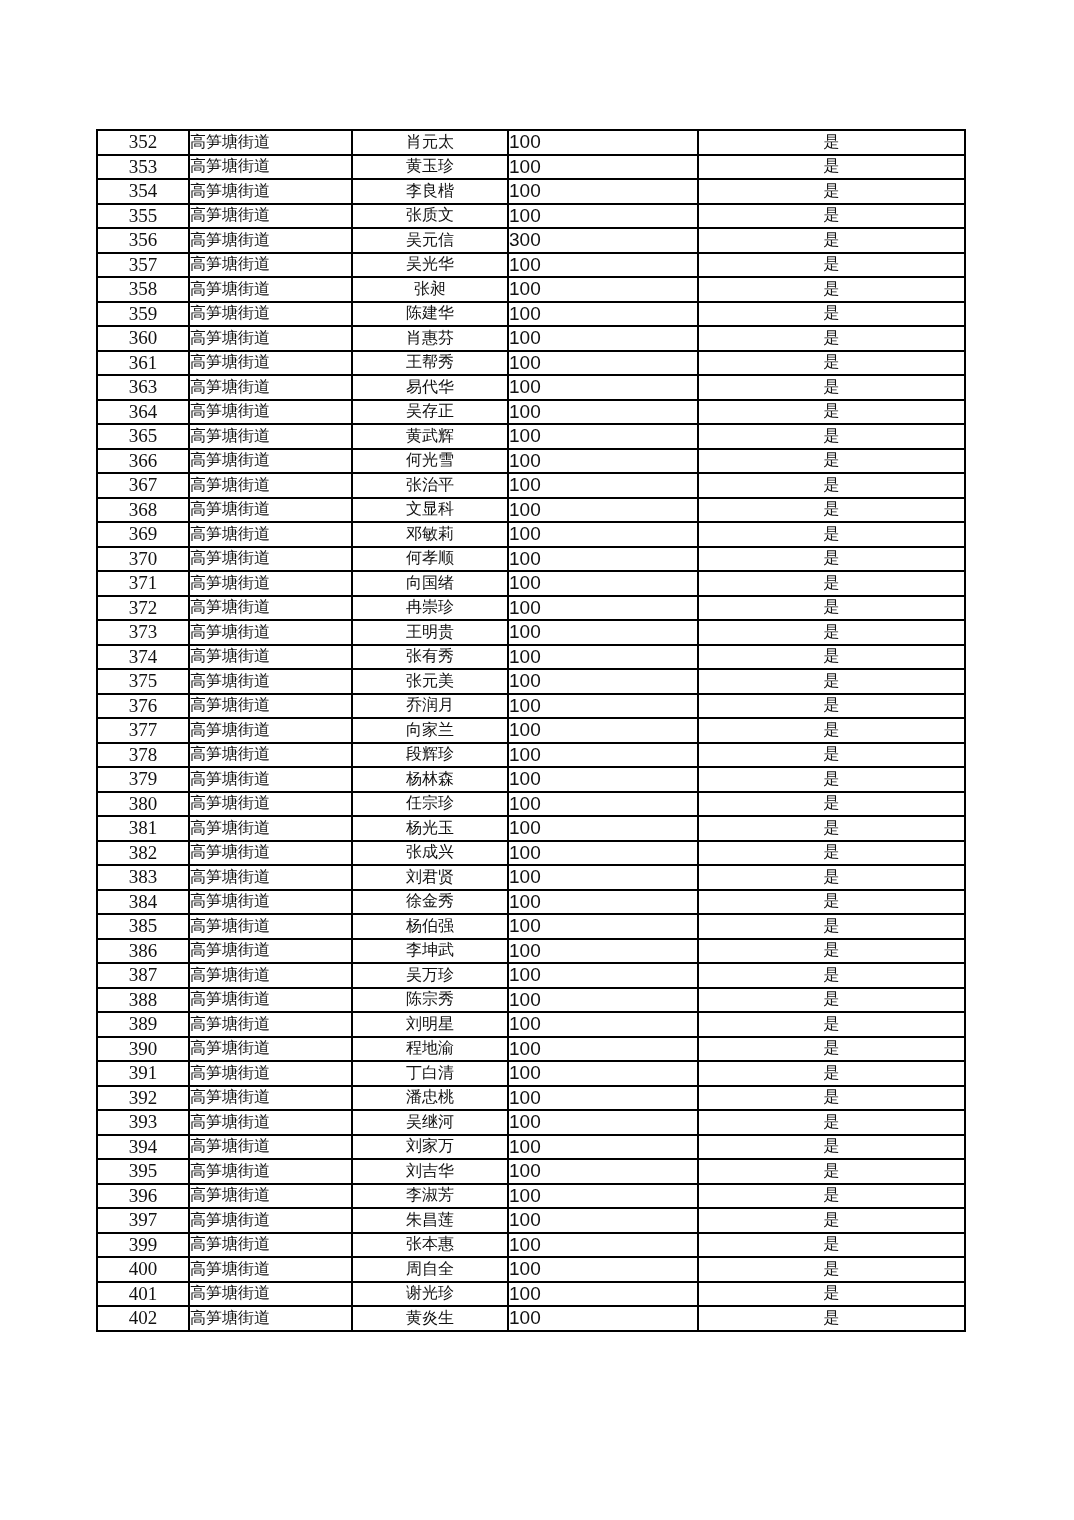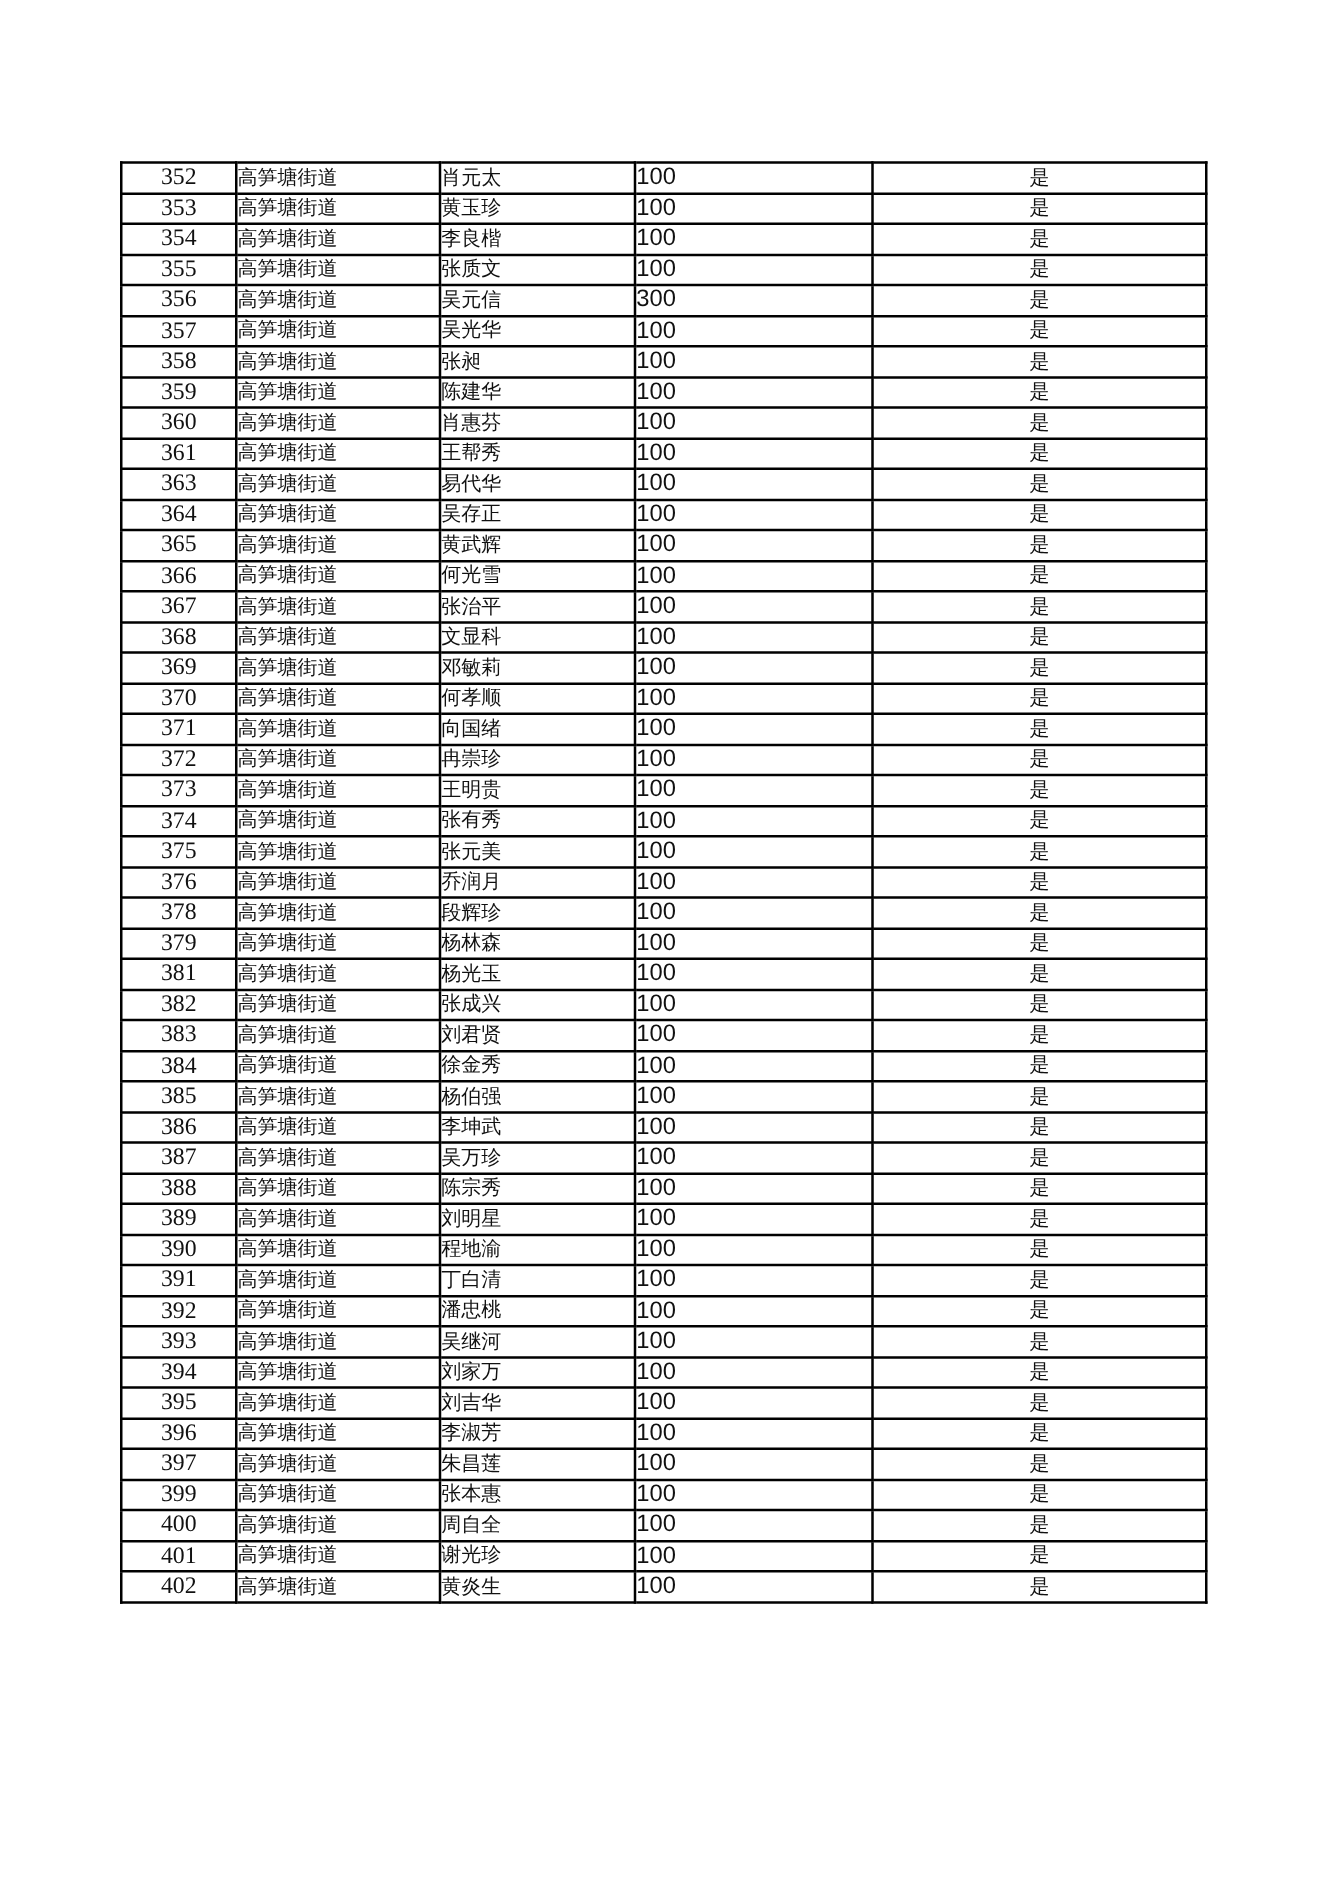--- a/index.html
+++ b/index.html
@@ -47,21 +47,21 @@
   
   td.c1 {
     text-align: left;
     padding-left: 4px;
     font-family: "Liberation Serif", "DejaVu Serif", serif;
     font-size: 16px;
     color: #2a2a2a;
   }
   
   td.c2 {
-    text-align: left;
+    text-align: center;
     padding-left: 4px;
     font-family: "Liberation Serif", "DejaVu Serif", serif;
     font-size: 16px;
     color: #2a2a2a;
     margin-top: 21px;
   }
   
   td.c3 {
     text-align: left;
     padding-left: 3px;
@@ -252,30 +252,44 @@
           <td class="c4">是</td>
         </tr>
         <tr>
           <td class="c0">376</td>
           <td class="c1">高笋塘街道</td>
           <td class="c2">乔润月</td>
           <td class="c3">100</td>
           <td class="c4">是</td>
         </tr>
         <tr>
+          <td class="c0">377</td>
+          <td class="c1">高笋塘街道</td>
+          <td class="c2">向家兰</td>
+          <td class="c3">100</td>
+          <td class="c4">是</td>
+        </tr>
+        <tr>
           <td class="c0">378</td>
           <td class="c1">高笋塘街道</td>
           <td class="c2">段辉珍</td>
           <td class="c3">100</td>
           <td class="c4">是</td>
         </tr>
         <tr>
           <td class="c0">379</td>
           <td class="c1">高笋塘街道</td>
           <td class="c2">杨林森</td>
+          <td class="c3">100</td>
+          <td class="c4">是</td>
+        </tr>
+        <tr>
+          <td class="c0">380</td>
+          <td class="c1">高笋塘街道</td>
+          <td class="c2">任宗珍</td>
           <td class="c3">100</td>
           <td class="c4">是</td>
         </tr>
         <tr>
           <td class="c0">381</td>
           <td class="c1">高笋塘街道</td>
           <td class="c2">杨光玉</td>
           <td class="c3">100</td>
           <td class="c4">是</td>
         </tr>

